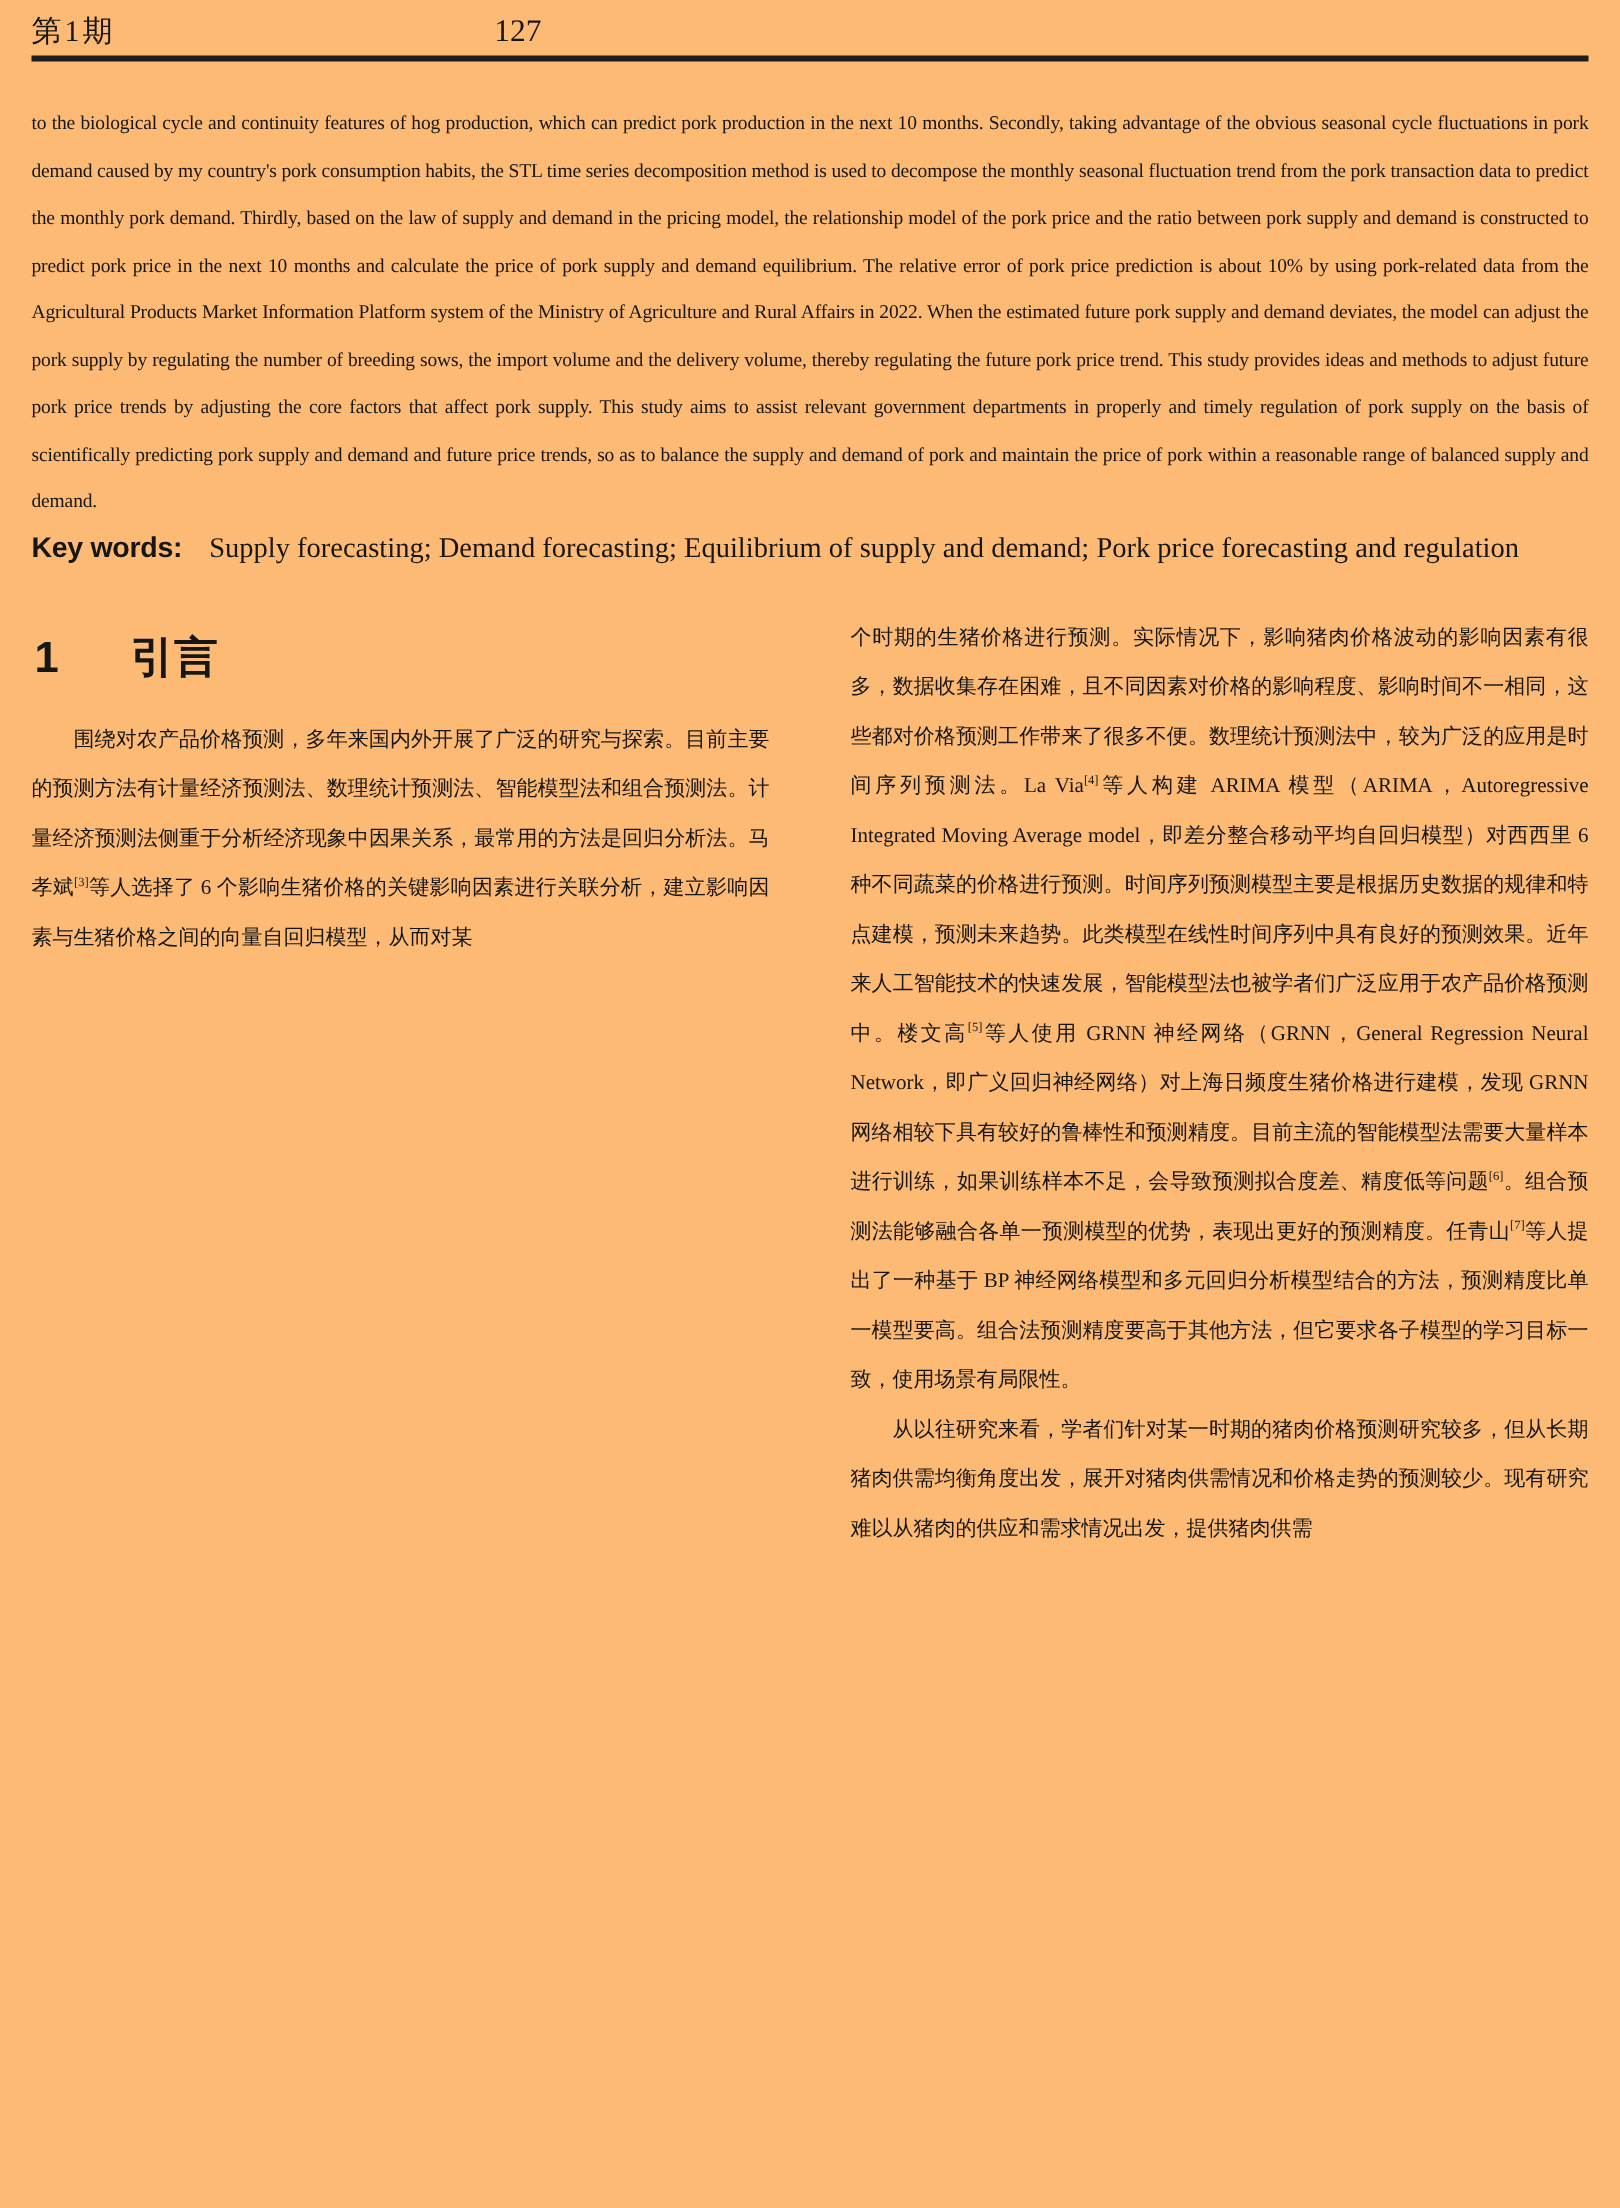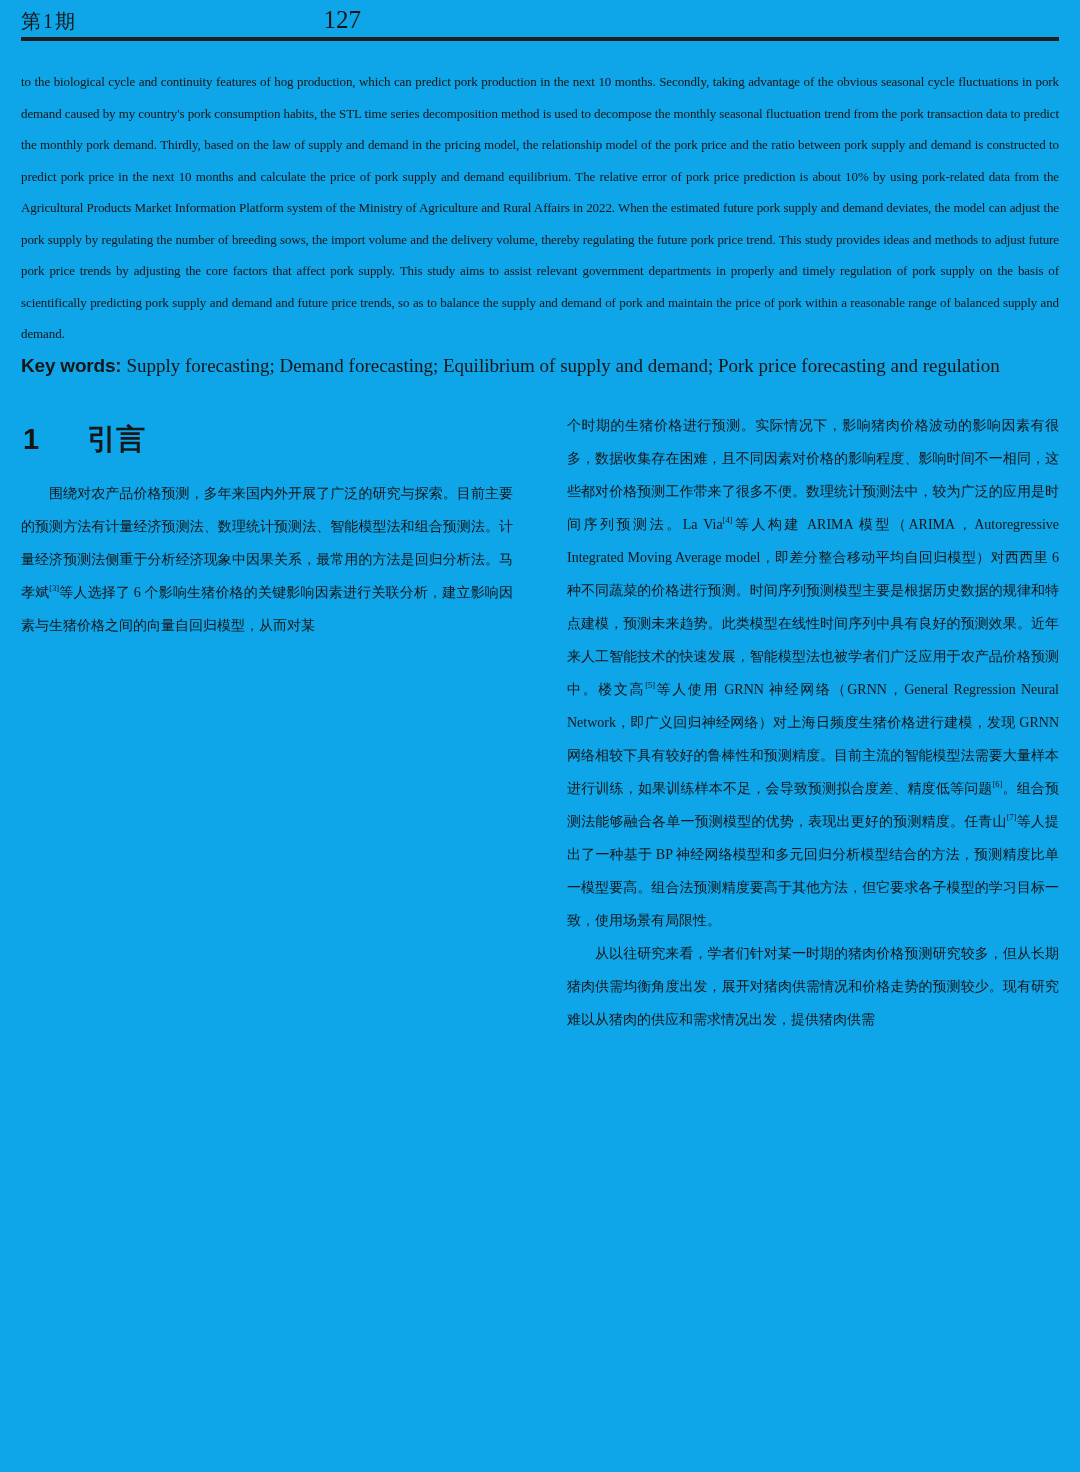--- a/index.html
+++ b/index.html
@@ -1,51 +1,51 @@
 <!DOCTYPE html>
 <html lang="zh"><head>
 <meta charset="utf-8">
 <style>
   html,body { margin:0; padding:0; background:#e8e8e8; }
   .page {
     position:relative;
     width:1080px; height:1472px;
     margin:0 auto;
-    background:#0ea5e9;
+    background:#fdba74;
     color:#161616;
     box-sizing:border-box;
     padding:8px 21px 0 21px;
     overflow:hidden;
     font-family:"Liberation Serif","DejaVu Serif",serif;
   }
   
   .header {
     display:flex; align-items:baseline;
     font-size:20px; line-height:24px;
   }
   .issue { width:170px; letter-spacing:2px; }
   .running-title {
     flex:1; text-align:center;
     font-family:"Liberation Sans","DejaVu Sans",sans-serif;
     font-weight:700; font-size:20px; letter-spacing:1px;
   }
-  .pageno { width:170px; text-align:right; font-size:25px; }
+  .pageno { width:170px; text-align:right; font-size:21px; }
   .header-rule { border-bottom:4px solid #1d1d1d; margin-top:4px; }
 
   
   .abstract {
     margin:25px 0 0 0;
     font-size:13px; line-height:31.5px;
     text-align:justify;
     letter-spacing:-0.1px;
   }
   .keywords { margin:0; font-size:19px; line-height:31.5px; }
   .kw-label {
     font-family:"Liberation Sans","DejaVu Sans",sans-serif;
-    font-weight:700; margin-right:5px; letter-spacing:-0.2px;
+    font-weight:700; margin-right:18px; letter-spacing:-0.2px;
   }
 
   
   .columns { display:flex; gap:54px; margin-top:28px; }
   .col { width:492px; }
   .section-heading {
     margin:10px 0 18px 2px;
     font-family:"Liberation Sans","DejaVu Sans",sans-serif;
     font-weight:600; font-size:29px; line-height:40px;
     display:flex;

